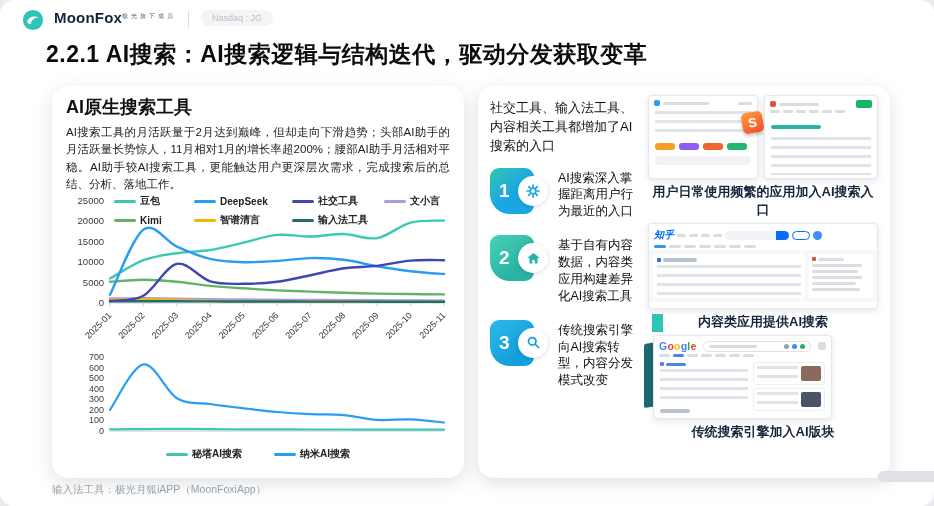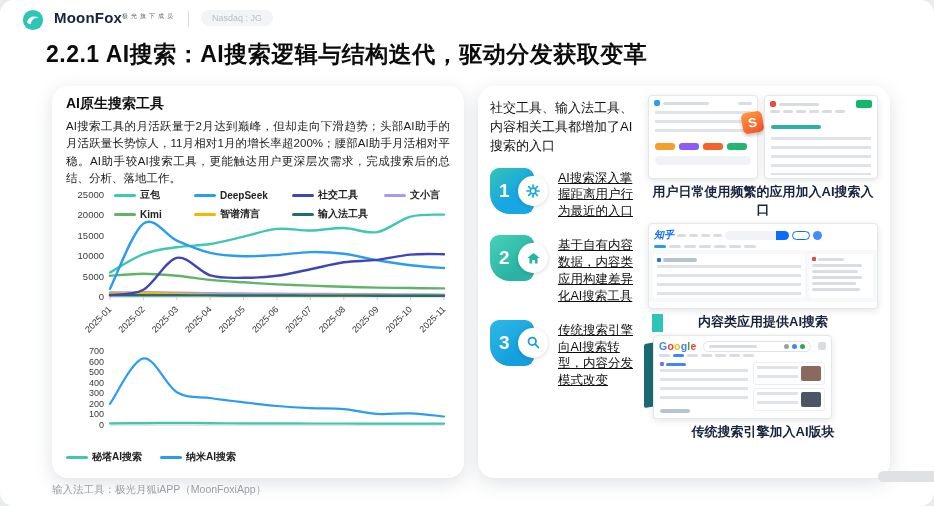--- a/index.html
+++ b/index.html
@@ -15,49 +15,49 @@
   .tagline { font-size:6px; color:#5c6b72; letter-spacing:3px; margin-top:3px; }
   .logo-div { width:1px; height:16px; background:#d7dade; margin:2px 2px 0; }
   .nasdaq { margin-top:1px; font-size:9px; color:#b9bec6; background:#f3f4f6; border-radius:9px; padding:3px 11px; }
   .page-title { position:absolute; top:39px; left:46px; font-size:23px; font-weight:800; color:#0c0c0c; letter-spacing:.5px; }
 
   
   .card { position:absolute; top:86px; height:392px; background:#fff; border-radius:16px;
           box-shadow:0 5px 18px rgba(110,120,135,.22); }
   .card-left { left:52px; width:412px; padding:9px 14px; }
   .card-right { left:478px; width:412px; padding:9px 12px; }
-  .card-h { font-size:14px; font-weight:bold; color:#111; margin-bottom:5px; }
+  .card-h { font-size:18px; font-weight:bold; color:#111; margin-bottom:5px; }
   .body-text { font-size:11.5px; line-height:1.5; color:#1c1c1c; text-align:justify; }
 
   
   .chart-title { font-size:11.5px; font-weight:bold; color:#111; text-align:center; margin-top:5px; }
   .chart-wrap { position:relative; }
   svg { display:block; font-family:"Liberation Sans","DejaVu Sans",sans-serif; }
   .legend-grid { position:absolute; top:1px; left:48px; display:grid;
                  grid-template-columns:80px 98px 92px 72px; row-gap:5px; }
   .lg-item { display:flex; align-items:center; gap:4px; }
   .lg-swatch { width:22px; height:3px; border-radius:2px; flex:0 0 auto; }
   .lg-label { font-size:10px; font-weight:600; color:#222; white-space:nowrap; }
-  .legend-bottom { display:flex; justify-content:flex-start; gap:18px; margin-top:17px; }
+  .legend-bottom { display:flex; justify-content:center; gap:32px; margin-top:8px; }
 
   
   .rp-flex { display:flex; gap:8px; }
   .rp-left { width:150px; flex:0 0 auto; }
   .rp-intro { font-size:13px; line-height:1.45; color:#111; margin:4px 0 12px; }
   .step { display:flex; align-items:flex-start; gap:12px; margin-bottom:15px; }
   .badge-wrap { position:relative; width:56px; height:46px; flex:0 0 auto; }
   .badge { position:absolute; left:0; top:0; width:44px; height:46px; border-radius:9px 9px 9px 20px; }
   .badge.b1 { background:linear-gradient(140deg,#35c5b2 0%,#18a7e3 55%); }
   .badge.b2 { background:linear-gradient(140deg,#45d2b8 0%,#2ab3a4 70%); }
   .badge.b3 { background:linear-gradient(140deg,#2fb9e8 0%,#149fdd 70%); }
   .badge-num { position:absolute; left:9px; top:50%; transform:translateY(-50%); color:#fff; font-size:19px; font-weight:bold; }
   .badge-circle { position:absolute; right:-2px; top:50%; transform:translateY(-50%);
                   width:30px; height:30px; background:#fff; border-radius:50%;
                   box-shadow:0 1px 4px rgba(0,0,0,.15); display:flex; align-items:center; justify-content:center; }
-  .step-text { font-size:12.5px; font-weight:500; line-height:1.35; color:#0e0e0e; padding-top:2px;text-decoration:underline; }
+  .step-text { font-size:12.5px; font-weight:500; line-height:1.35; color:#0e0e0e; padding-top:2px; }
 
   .rp-right { flex:1; min-width:0; }
   .caption { font-size:13px; font-weight:bold; color:#16243d; text-align:center; margin:4px 0; position:relative; }
   .teal-block { position:absolute; left:4px; top:1px; width:11px; height:18px; background:#2ec4b6; }
 
   
   .shot { position:relative; background:#fff; border:1px solid #e4e7eb; border-radius:4px;
           box-shadow:0 2px 7px rgba(0,0,0,.10); overflow:hidden; }
   .shots-row { display:flex; gap:6px; }
   .shotA { width:110px; height:84px; overflow:visible; }

